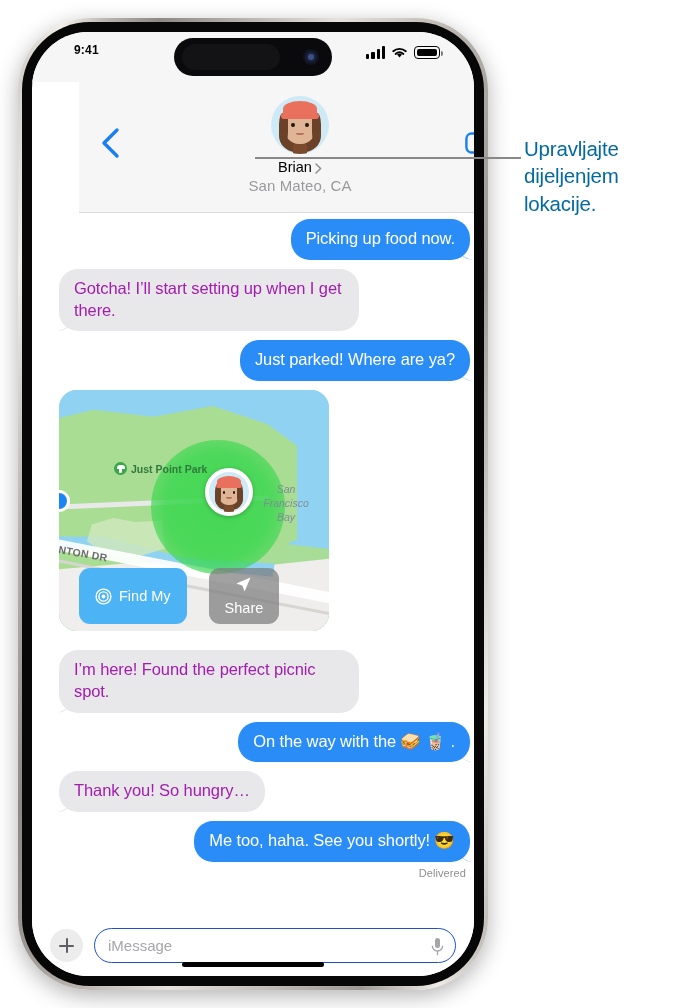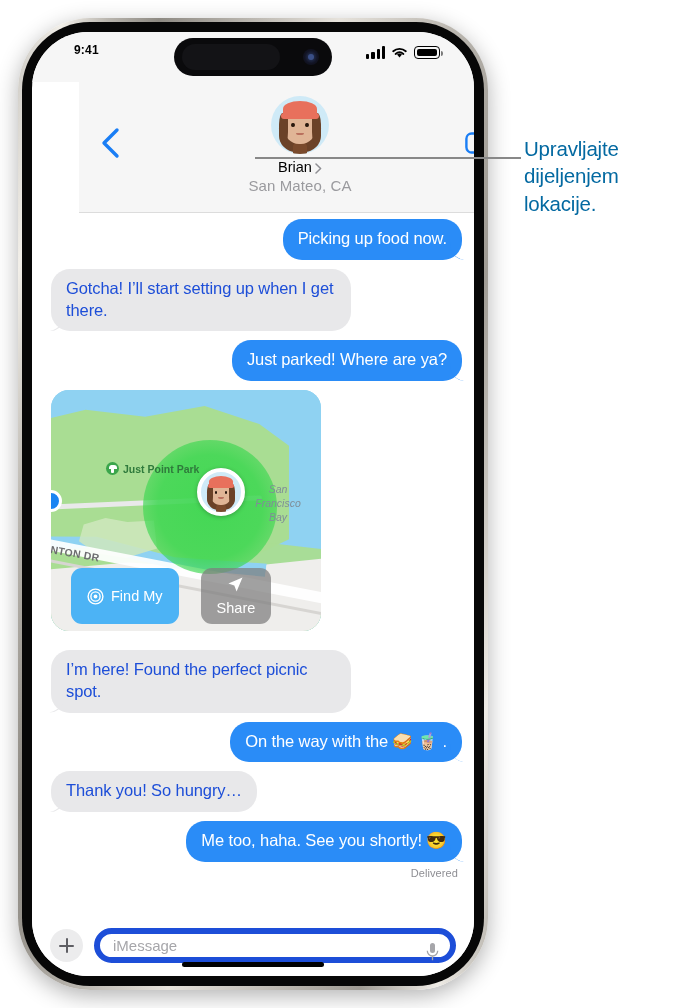--- a/index.html
+++ b/index.html
@@ -99,34 +99,34 @@
   .contact-name-row {
     display: flex; align-items: center; justify-content: center; gap: 3px;
     margin-top: 5px;
   }
   .contact-name { font-size: 14.5px; color: #000; font-weight: 400; }
   .name-chevron { width: 7px; height: 11px; position: relative; top: 1px; }
   .contact-sub { font-size: 15px; color: #9a9a9e; margin-top: 2px; letter-spacing: .1px; }
 
   
   .thread {
-    position: absolute; left: 0; top: 181px; width: 442px; height: 702px;
+    position: absolute; left: 8px; top: 181px; width: 442px; height: 702px;
     background: #ffffff; padding: 6px 12px 0 19px;
   }
   .msg-row { display: flex; margin-bottom: 9px; }
   .msg-row.out { justify-content: flex-end; }
   .msg-row.in  { justify-content: flex-start; }
 
   .bubble {
     position: relative; max-width: 274px;
     padding: 9px 15px 10px 15px; border-radius: 19px;
     font-size: 16.5px; line-height: 1.32; letter-spacing: -.1px;
   }
   .bubble.out { background: #2a8cf7; color: #fff; }
-  .bubble.in  { background: #e8e8ea; color: #1d4ed8; }
+  .bubble.in  { background: #e8e8ea; color: #a21caf; }
   .bubble.out::after {
     content: ""; position: absolute; right: -6px; bottom: 0;
     width: 18px; height: 19px; background: #2a8cf7;
     border-bottom-left-radius: 16px 14px;
     clip-path: path("M0,0 C0,10 3,17 14,19 C6,19 0,14 0,8 Z");
   }
   .bubble.in::after {
     content: ""; position: absolute; left: -6px; bottom: 0;
     width: 18px; height: 19px; background: #e8e8ea;
     clip-path: path("M18,0 C18,10 15,17 4,19 C12,19 18,14 18,8 Z");
@@ -239,21 +239,21 @@
     background: #fff; display: flex; align-items: center; padding: 0 18px;
     gap: 11px;
   }
   .plus-btn {
     width: 33px; height: 33px; border-radius: 50%; background: #ececed;
     position: relative; flex: none; cursor: pointer;
   }
   .plus-btn::before { content:""; position:absolute; left:9px; top:15.5px; width:15px; height:2px; background:#5e5e63; border-radius:1px; }
   .plus-btn::after  { content:""; position:absolute; left:15.5px; top:9px; width:2px; height:15px; background:#5e5e63; border-radius:1px; }
   .input-pill {
-    flex: 1; height: 35px; border: 6px solid #1d4ed8; border-radius: 18px;
+    flex: 1; height: 35px; border: 1px solid #1d4ed8; border-radius: 18px;
     display: flex; align-items: center; padding: 0 13px; position: relative;
   }
   .input-placeholder { font-size: 15px; color: #a6a6aa; }
   .mic-icon { position: absolute; right: 11px; top: 8px; width: 13px; height: 19px; }
 
   .home-indicator {
     position: absolute; left: 50%; transform: translateX(-50%);
     bottom: 9px; width: 142px; height: 5px; border-radius: 3px; background: #000;
   }
 

